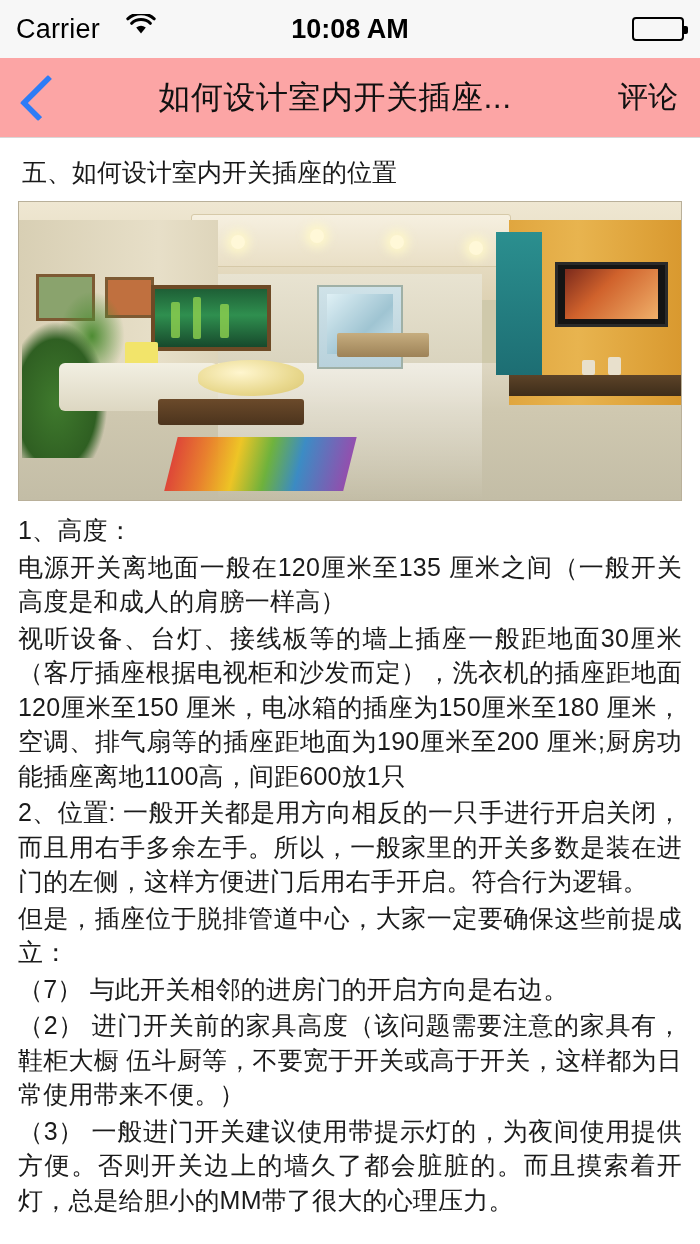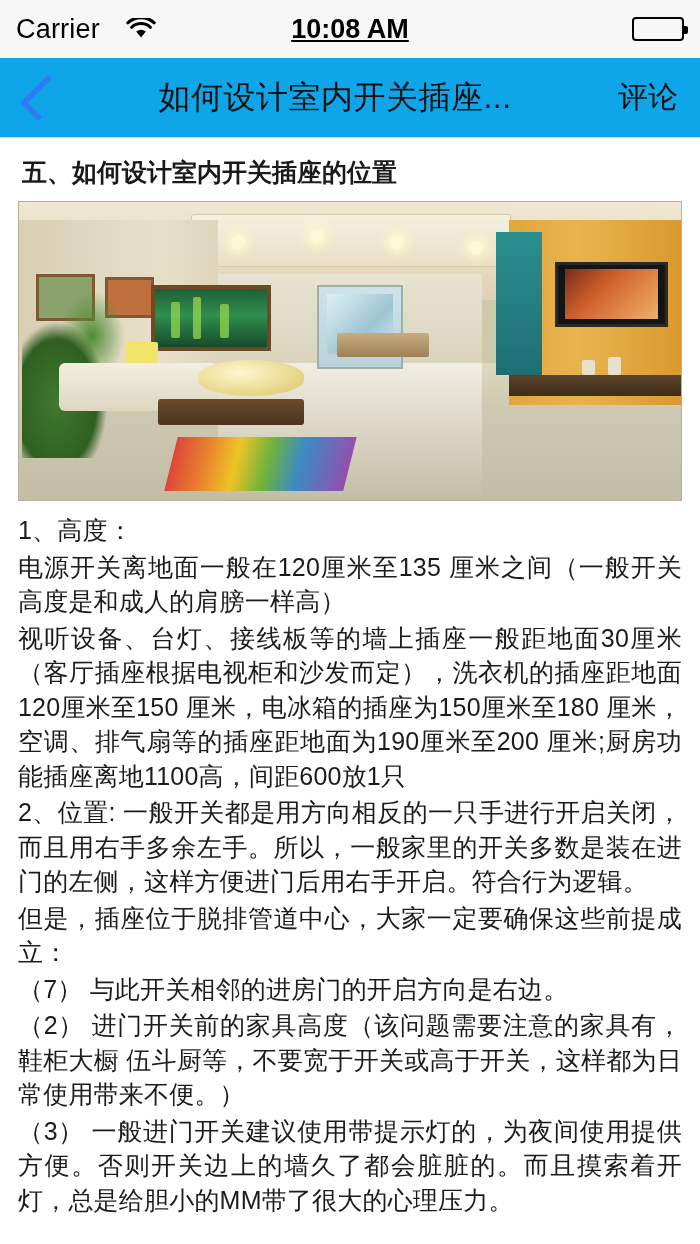--- a/index.html
+++ b/index.html
@@ -28,21 +28,20 @@
     background: #f7f7f7;
     display: flex;
     align-items: center;
     padding: 0 16px;
     box-sizing: border-box;
     position: relative;
     flex: 0 0 auto;
   }
   .status-left {
     display: flex;
-    align-items: center;
     gap: 26px;
   }
   .carrier {
     font-size: 27px;
     color: #000;
     letter-spacing: 0.2px;
   }
   .wifi-icon {
     width: 30px;
     height: 22px;
@@ -52,21 +51,20 @@
   .wifi-icon svg { display:block; }
   .status-time {
     position: absolute;
     left: 0;
     right: 0;
     text-align: center;
     font-size: 27px;
     font-weight: bold;
     color: #000;
     pointer-events: none;
-    text-decoration: underline;
   }
   .status-right {
     margin-left: auto;
     display: flex;
     align-items: center;
   }
   .battery {
     width: 52px;
     height: 24px;
     border: 2px solid #000;
@@ -88,21 +86,21 @@
   .battery-fill {
     background: #000;
     height: 100%;
     width: 100%;
     border-radius: 1px;
   }
 
   
   .nav-bar {
     height: 80px;
-    background: #0ea5e9;
+    background: #fca5a5;
     border-bottom: 1px solid #d8d8d8;
     display: flex;
     align-items: center;
     padding: 0 22px;
     box-sizing: border-box;
     flex: 0 0 auto;
     position: relative;
   }
   .back-btn {
     width: 34px;
@@ -146,21 +144,21 @@
     flex: 1 1 auto;
     overflow: hidden;
     padding: 14px 18px 0 18px;
     box-sizing: border-box;
     background: #fff;
   }
   .section-heading {
     font-size: 25px;
     color: #1a1a1a;
     margin: 4px 0 12px 4px;
-    font-weight: 700;
+    font-weight: 400;
   }
 
   
   .photo {
     width: 100%;
     height: 300px;
     position: relative;
     overflow: hidden;
     background: #cfc9ab;
     border: 1px solid #b9b09a;

